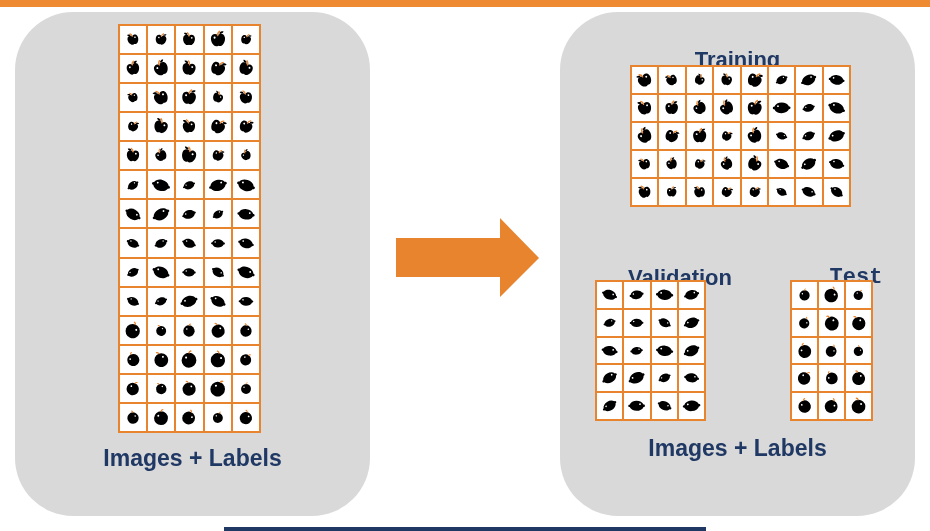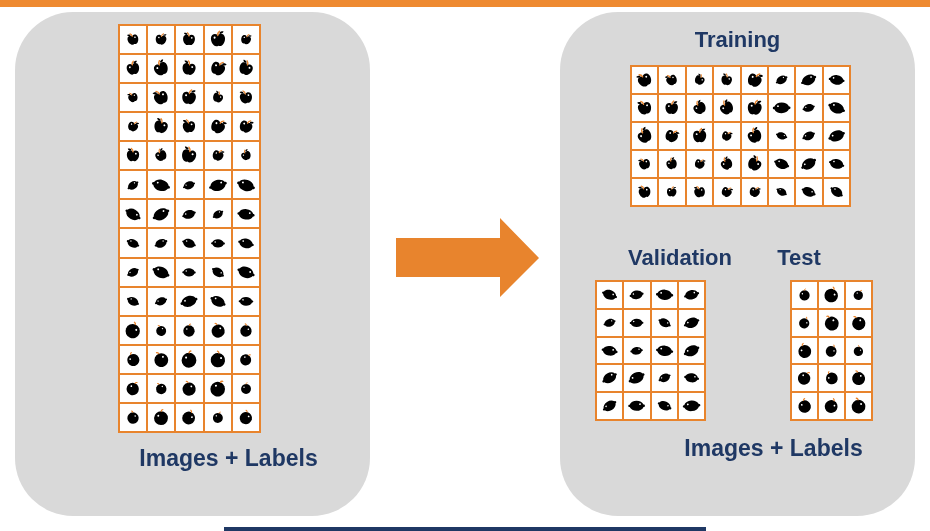--- a/index.html
+++ b/index.html
@@ -18,30 +18,30 @@
   }
   .cell{
     border:1px solid var(--orange);background:#fff;
     display:flex;align-items:center;justify-content:center;overflow:hidden;
   }
   .fruit{width:84%;height:84%;color:var(--orange);}
   .label{
     position:absolute;color:var(--navy);font-weight:bold;text-align:center;
     letter-spacing:0px;
   }
-  .lbl-sm{font-size:22px;line-height:24px;}
-  .lbl-lg{font-size:23px;line-height:24px;padding-left:36px;}
+  .lbl-sm{font-size:22px;line-height:24px;margin-top:20px;}
+  .lbl-lg{font-size:23px;line-height:24px;}
   .grid-all{left:118px;top:24px;width:143px;height:409px;}
   .grid-training{left:630px;top:65px;width:221px;height:142px;}
   .grid-validation{left:595px;top:280px;width:111px;height:141px;}
   .grid-test{left:790px;top:280px;width:83px;height:141px;}
   .cap-left{left:15px;width:355px;top:446px;}
   .lbl-training{left:560px;width:355px;top:28px;}
   .lbl-validation{left:572px;width:160px;top:246px;text-align:right;}
-  .lbl-test{left:739px;width:120px;top:246px;}
+  .lbl-test{left:796px;width:120px;top:246px;font-family:Liberation Mono, monospace;}
   .cap-right{left:560px;width:355px;top:436px;}
   .arrow{position:absolute;left:396px;top:218px;width:143px;height:79px;}
   .defs{position:absolute;width:0;height:0;overflow:hidden;}
 </style>
 </head>
 <body style="--orange: #E8842D; --top-orange: #EE8A31; --navy: #1F3864; --gray: #D9D9D9;">
 
 <svg class="defs" aria-hidden="true">
   <defs>
     <symbol id="f-apple" viewBox="0 0 24 24">

